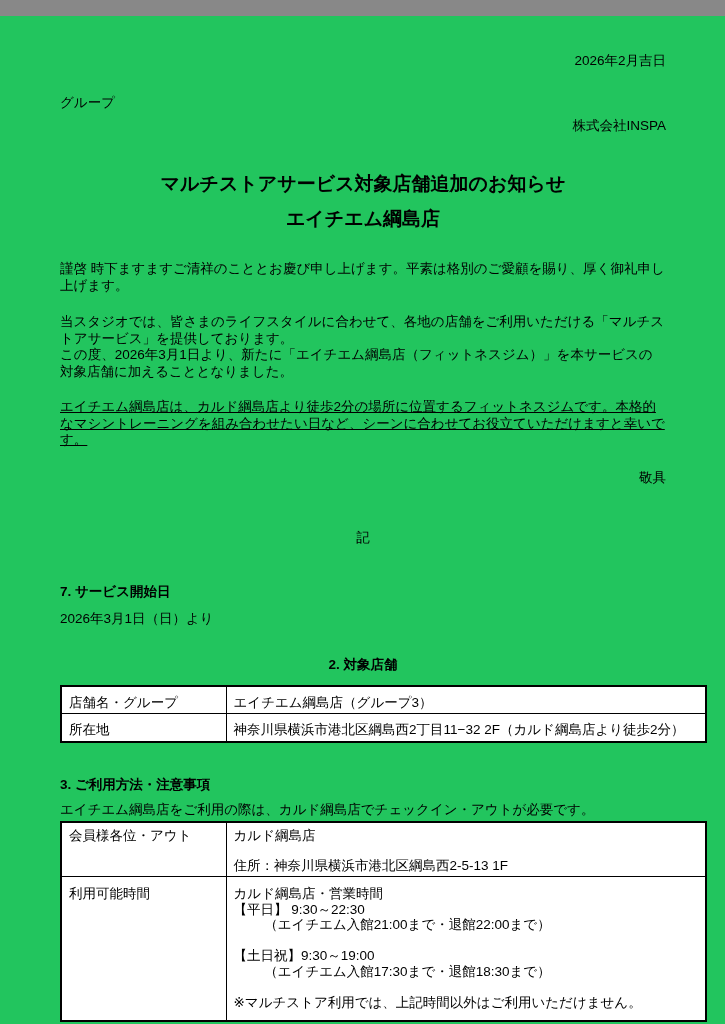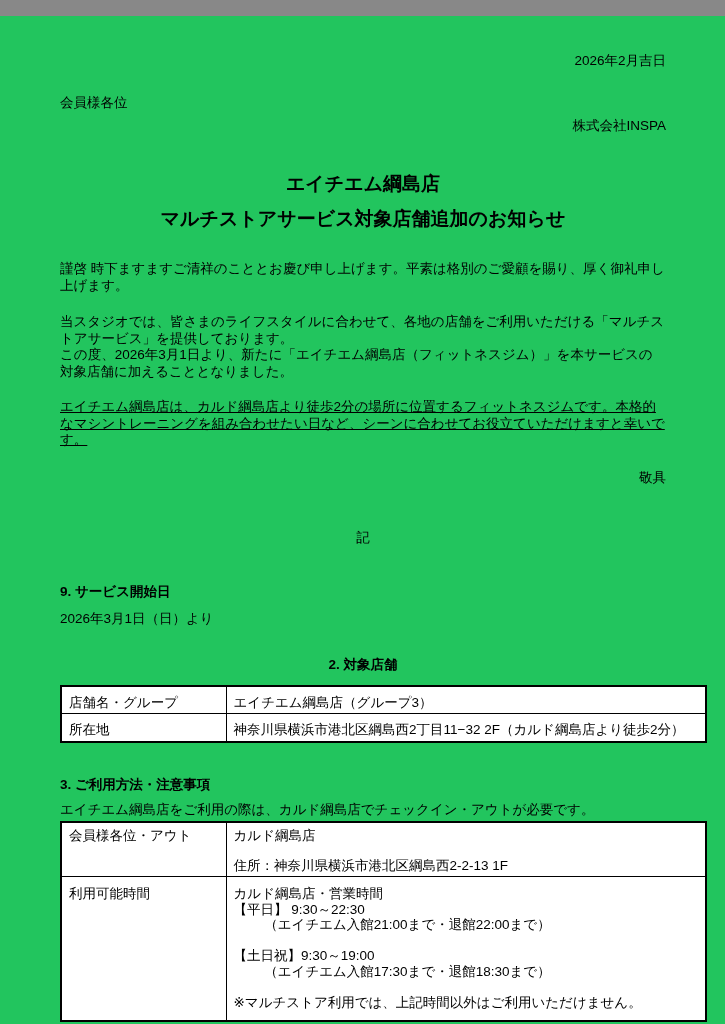--- a/index.html
+++ b/index.html
@@ -51,37 +51,37 @@
   .t2 tr.r1 td { height:55px; }
   .t2 tr.r2 td { height:144px; padding-top:9px; line-height:15.5px; }
   .pre { white-space:pre-wrap; }
 </style>
 </head>
 <body>
 
 <div class="page">
 
   <div class="txt right date">2026年2月吉日</div>
-  <div class="txt recipient">会員様各位</div>
+  <div class="txt recipient">グループ</div>
   <div class="txt right company">株式会社INSPA</div>
 
   <h1 class="title">
+    <span>マルチストアサービス対象店舗追加のお知らせ</span>
     <span>エイチエム綱島店</span>
-    <span>マルチストアサービス対象店舗追加のお知らせ</span>
   </h1>
 
   <p class="para para-greeting">謹啓 時下ますますご清祥のこととお慶び申し上げます。平素は格別のご愛顧を賜り、厚く御礼申し上げます。</p>
   <p class="para para-intro">当スタジオでは、皆さまのライフスタイルに合わせて、各地の店舗をご利用いただける「マルチストアサービス」を提供しております。
 この度、2026年3月1日より、新たに「エイチエム綱島店（フィットネスジム）」を本サービスの対象店舗に加えることとなりました。</p>
   <p class="para para-description">エイチエム綱島店は、カルド綱島店より徒歩2分の場所に位置するフィットネスジムです。本格的なマシントレーニングを組み合わせたい日など、シーンに合わせてお役立ていただけますと幸いです。</p>
 
   <div class="txt right closing">敬具</div>
   <div class="txt center record">記</div>
 
-  <div class="txt heading1">9. サービス開始日</div>
+  <div class="txt heading1">7. サービス開始日</div>
   <div class="txt svc-date">2026年3月1日（日）より</div>
 
   <div class="txt heading2">2. 対象店舗</div>
 
   <table class="t1">
     <colgroup>
         <col class="c1">
         <col class="c2">
       </colgroup>
     <tbody>
@@ -102,21 +102,21 @@
   <table class="t2">
     <colgroup>
         <col class="c1">
         <col class="c2">
       </colgroup>
     <tbody>
       <tr class="r1">
         <td>会員様各位・アウト</td>
         <td class="pre">カルド綱島店
 
-住所：神奈川県横浜市港北区綱島西2-2-13 1F</td>
+住所：神奈川県横浜市港北区綱島西2-5-13 1F</td>
       </tr>
       <tr class="r2">
         <td>利用可能時間</td>
         <td class="pre">カルド綱島店・営業時間
 【平日】 9:30～22:30
 　　 （エイチエム入館21:00まで・退館22:00まで）
 
 【土日祝】9:30～19:00
 　　 （エイチエム入館17:30まで・退館18:30まで）
 

